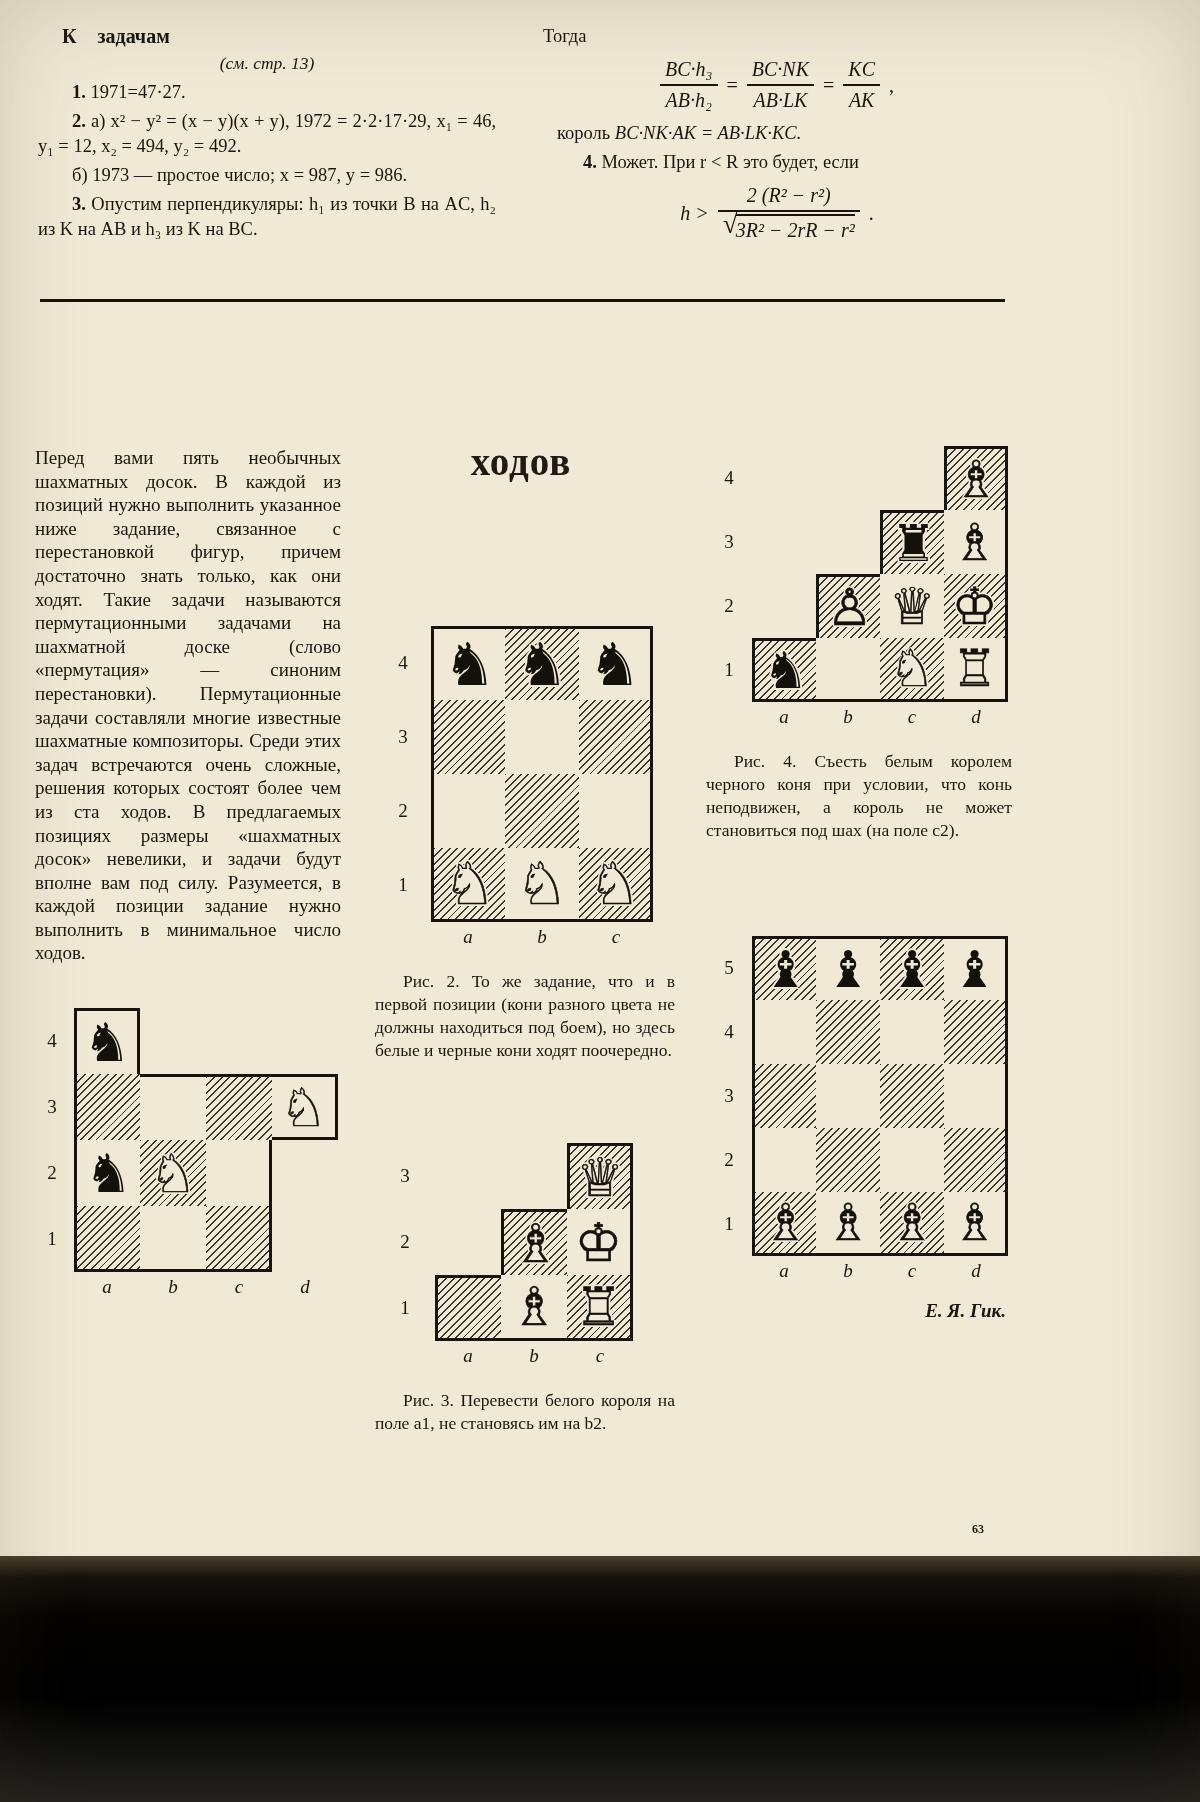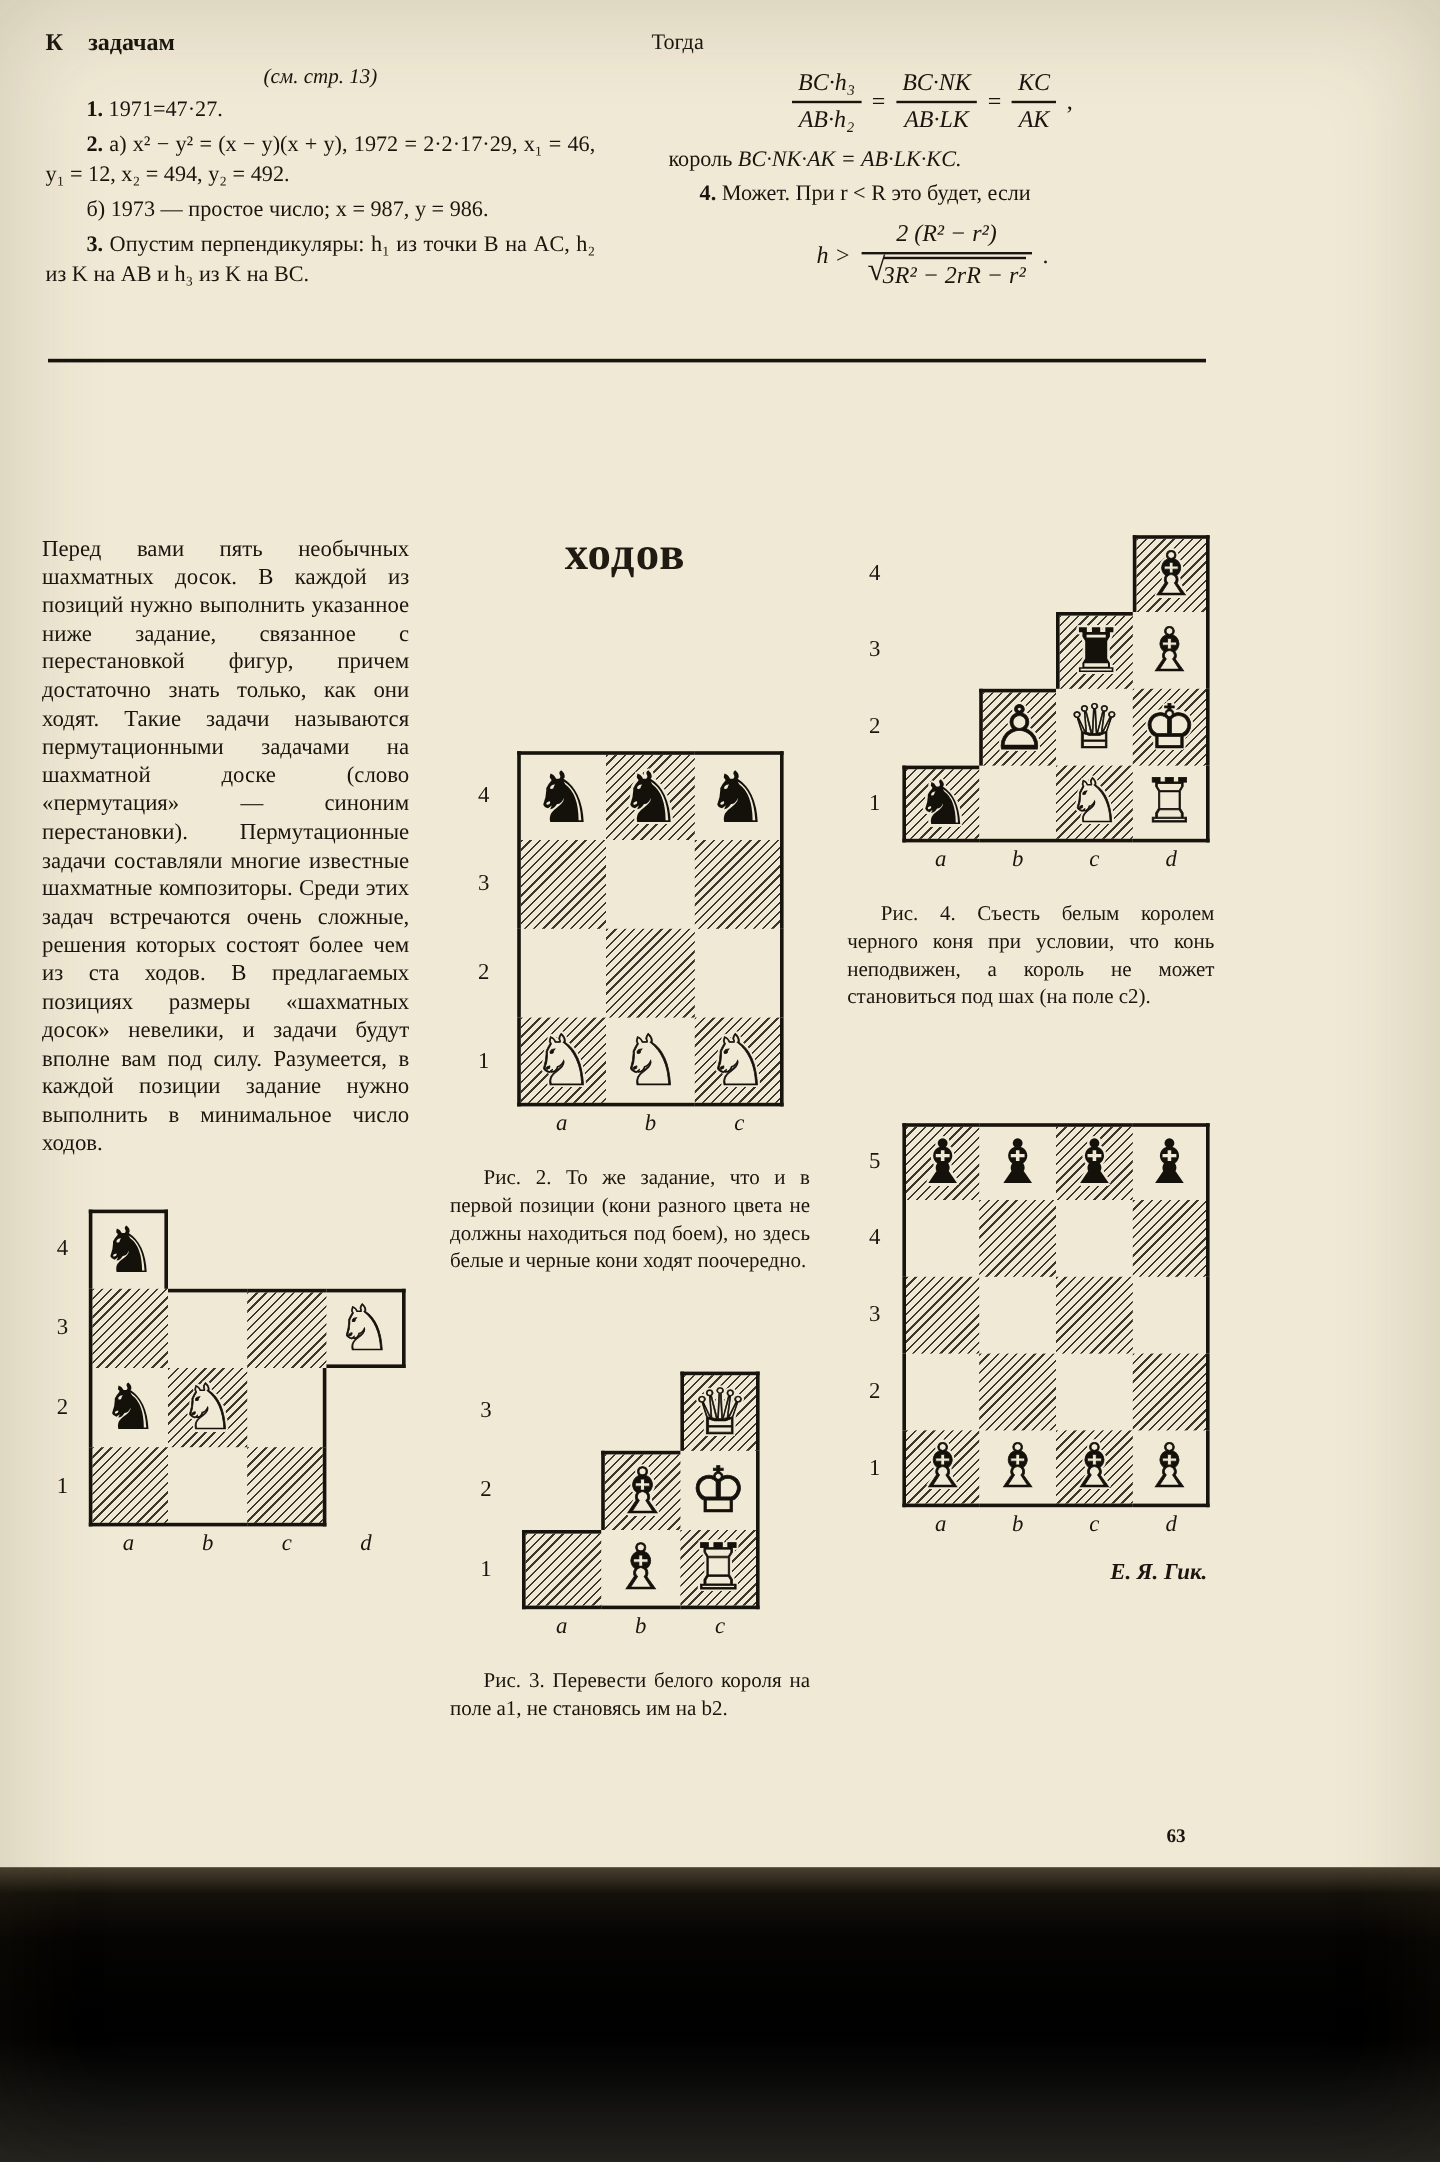--- a/index.html
+++ b/index.html
@@ -14,21 +14,21 @@
     background:var(--paper);
     font-family:"Liberation Serif","DejaVu Serif",serif;
     color:var(--ink);
     overflow:hidden;
   }
   .page::after{content:"";position:absolute;inset:0;pointer-events:none;
     box-shadow:inset 0 0 90px rgba(70,58,32,.20);}
 
   
   .sol-left{position:absolute;left:38px;top:24px;width:458px;font-size:18.5px;line-height:25px;}
-  .sol-heading{font-weight:bold;font-size:20px;word-spacing:16px;}
+  .sol-heading{font-weight:bold;font-size:20px;word-spacing:16px;margin-left:24px;}
   .sol-see{text-align:center;font-style:italic;font-size:17.5px;margin-top:2px;}
   .sol-item{margin:4px 0 0 0;text-align:justify;text-indent:34px;}
   .sol-item b{font-weight:bold;}
 
   .sol-right{position:absolute;left:543px;top:24px;width:468px;font-size:18.5px;line-height:25px;}
   .togda{margin-bottom:6px;}
   .eq-row{display:flex;align-items:center;justify-content:center;gap:9px;
     font-style:italic;font-size:20px;margin:8px 0;}
   .frac{display:inline-flex;flex-direction:column;text-align:center;}
   .frac .num{display:block;border-bottom:2px solid var(--ink);padding:0 5px 2px;}
@@ -73,21 +73,21 @@
   .file-labels div{text-align:center;font-style:italic;font-size:19px;}
   .caption{margin:18px 0 0 0;font-size:17.5px;line-height:23px;text-align:justify;text-indent:28px;}
   .author{margin-top:14px;text-align:right;font-style:italic;font-weight:bold;font-size:19px;padding-right:6px;}
 
   #fig-block-1{left:30px;top:1008px;width:312px;}
   #fig-block-2{left:375px;top:626px;width:300px;}
   #fig-block-3{left:375px;top:1143px;width:300px;}
   #fig-block-4{left:706px;top:446px;width:306px;}
   #fig-block-5{left:706px;top:936px;width:306px;}
 
-  .page-number{position:absolute;left:972px;top:1522px;font-weight:bold;font-size:16px;}
+  .page-number{position:absolute;left:972px;top:1522px;font-weight:bold;font-size:12px;}
   .bottom-dark{position:absolute;left:0;top:1556px;width:1200px;height:246px;
     background:linear-gradient(180deg,#4a4030 0px,#14110b 22px,#050403 60px,#000 140px,#20201e 246px);}
 </style>
 </head>
 <body>
 
 <div class="page">
 
   <div class="sol-left">
     <div class="sol-heading">К задачам</div>

